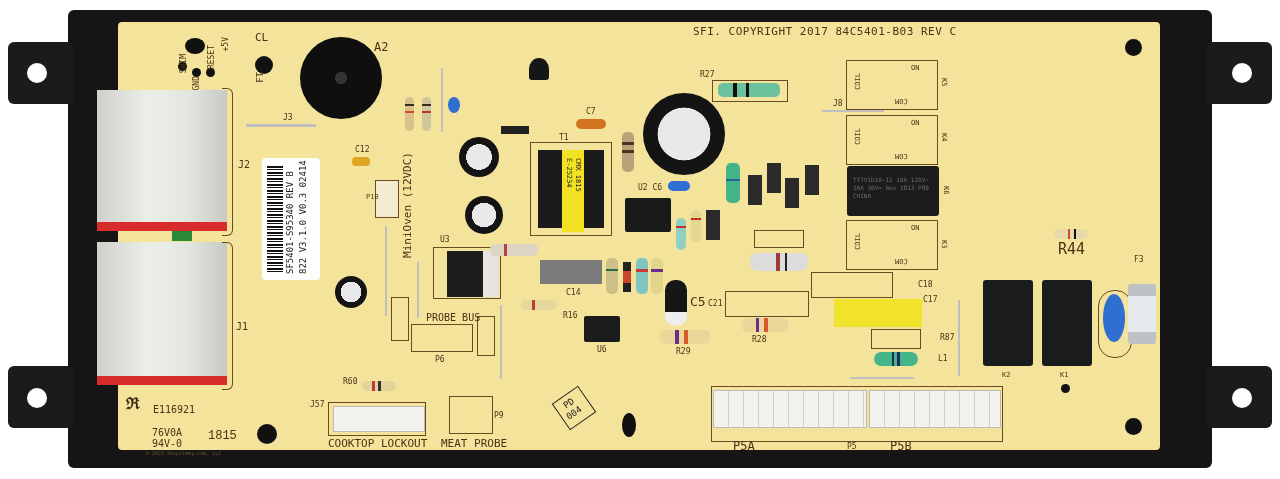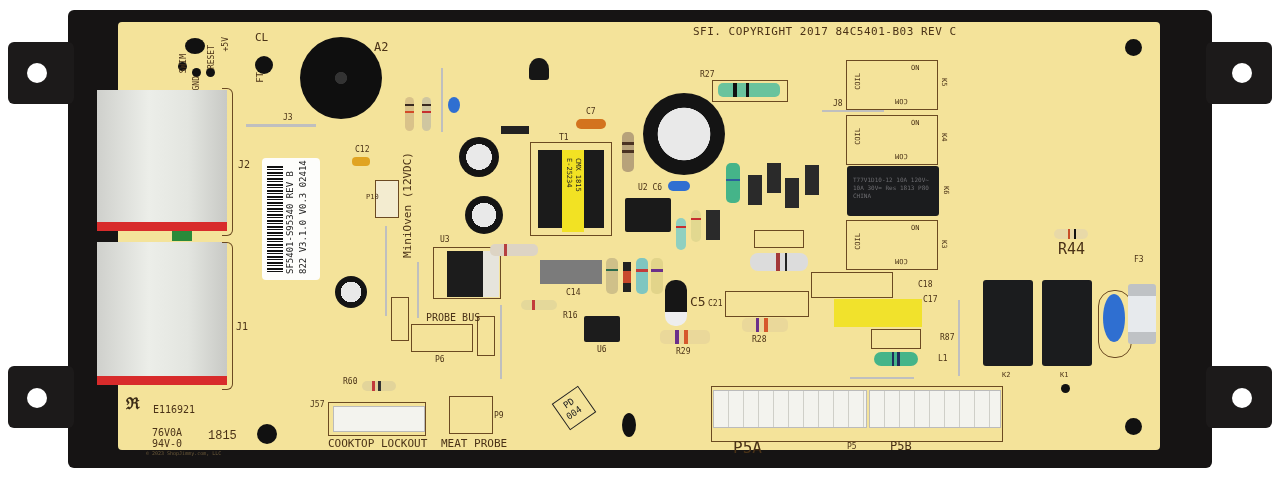--- a/index.html
+++ b/index.html
@@ -248,21 +248,21 @@
 <div class="abs silk" style="left:441px;top:438px;font-size:11px;">MEAT PROBE</div>
 
 <div class="abs" style="left:558px;top:392px;width:30px;height:30px;border:1.5px solid #222;transform:rotate(-35deg);">
   <div class="abs silk" style="left:8px;top:4px;font-size:9px;color:#222;">PD</div>
   <div class="abs silk" style="left:4px;top:15px;font-size:9px;color:#222;">004</div>
 </div>
 
 <div class="abs box" style="left:711px;top:386px;width:290px;height:54px;"></div>
 <div class="abs connector-w" style="left:713px;top:390px;width:152px;height:36px;background:repeating-linear-gradient(90deg,#f3f3ee 0 14px,#cfcfc8 14px 15px);"></div>
 <div class="abs connector-w" style="left:869px;top:390px;width:130px;height:36px;background:repeating-linear-gradient(90deg,#f3f3ee 0 14px,#cfcfc8 14px 15px);"></div>
-<div class="abs silk" style="left:733px;top:440px;font-size:16px;text-align:center;">P5A</div>
+<div class="abs silk" style="left:733px;top:440px;font-size:12px;text-align:center;">P5A</div>
 <div class="abs silk" style="left:847px;top:443px;font-size:8px;">P5</div>
 <div class="abs silk" style="left:890px;top:440px;font-size:12px;">P5B</div>
 
 <div class="abs silk" style="left:126px;top:396px;font-size:16px;font-weight:bold;color:#3a2a15;">ℜ</div>
 <div class="abs silk" style="left:153px;top:405px;font-size:10px;">E116921</div>
 <div class="abs silk" style="left:152px;top:428px;font-size:10px;">76V0A</div>
 <div class="abs silk" style="left:152px;top:439px;font-size:10px;">94V-0</div>
 <div class="abs silk" style="left:208px;top:430px;font-size:12px;font-family:'Liberation Mono',monospace;">1815</div>
 <div class="abs silk" style="left:146px;top:451px;font-size:5px;color:#6c5a3a;">© 2023 ShopJimmy.com, LLC</div>
 

